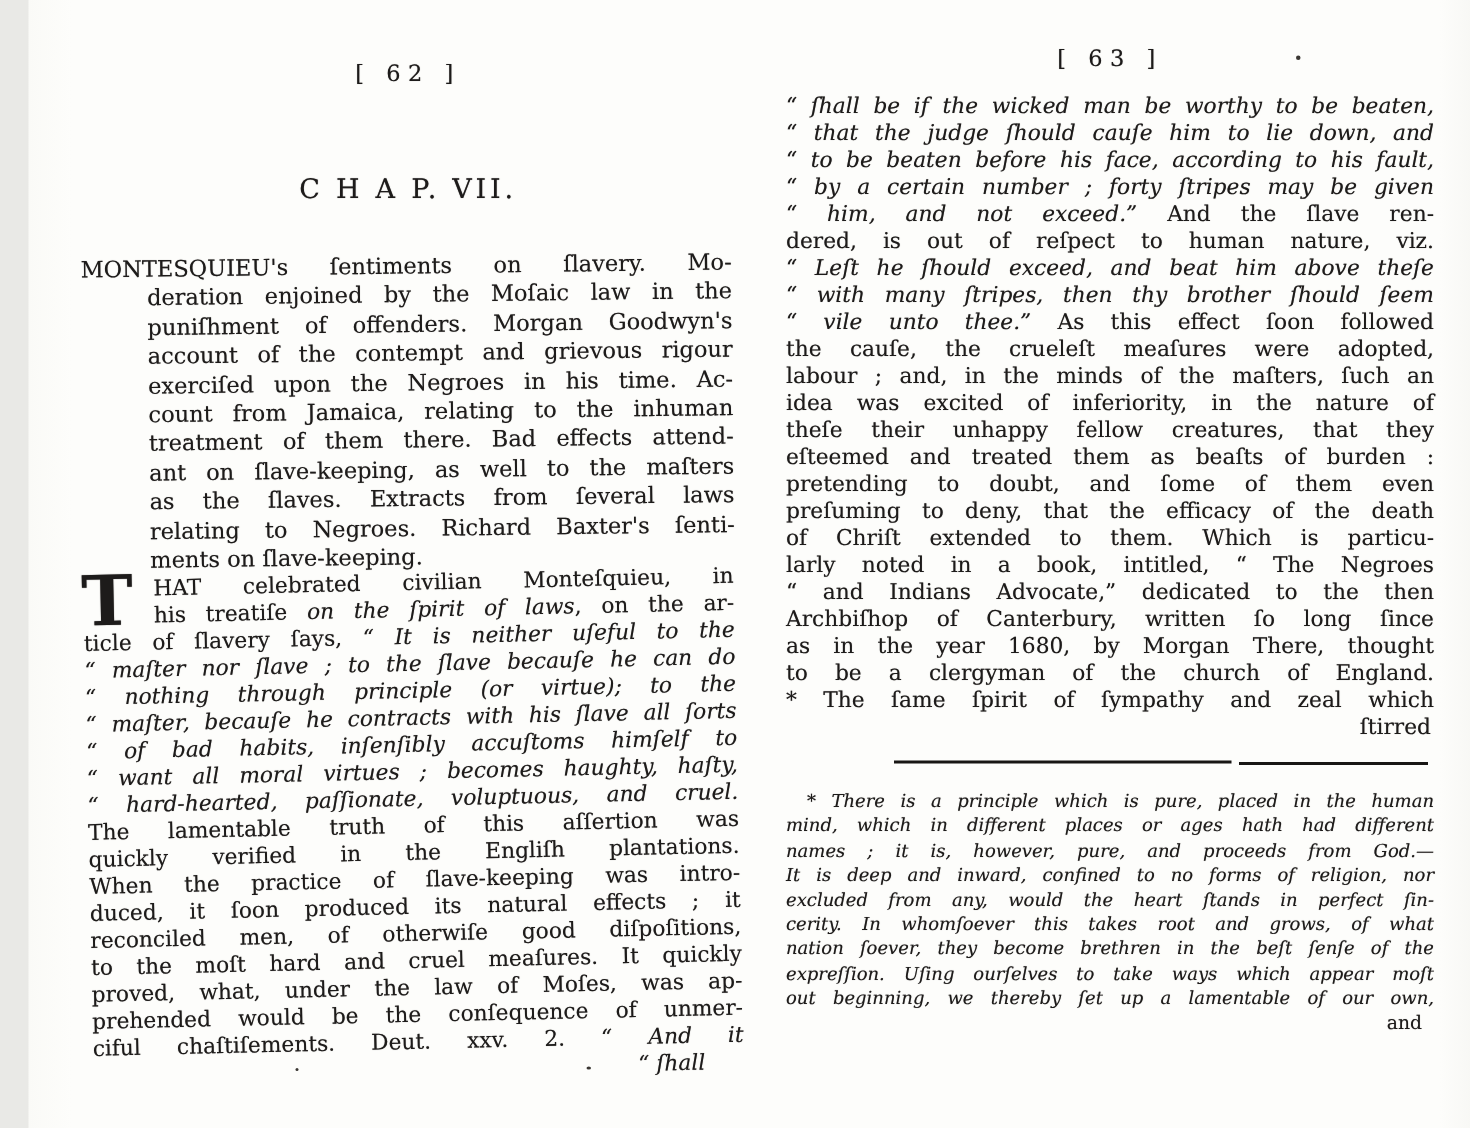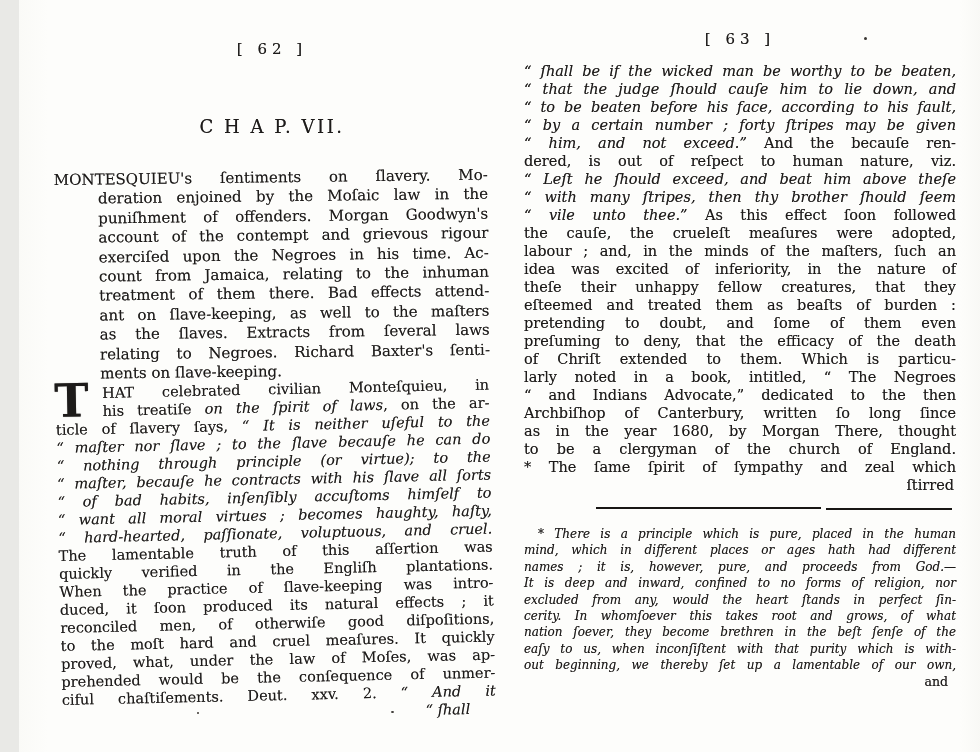--- a/index.html
+++ b/index.html
@@ -105,21 +105,21 @@
     </div>
   </div>
 
   <div class="page right">
     <div class="pagenum">[ 63 ]</div>
     <div class="rbody" id="right-body">
         <div class="line"><span class="it">“ ſhall be if the wicked man be worthy to be beaten,</span></div>
         <div class="line"><span class="it">“ that the judge ſhould cauſe him to lie down, and</span></div>
         <div class="line"><span class="it">“ to be beaten before his face, according to his fault,</span></div>
         <div class="line"><span class="it">“ by a certain number ; forty ſtripes may be given</span></div>
-        <div class="line"><span class="it">“ him, and not exceed.”</span><span>  And the becauſe ren-</span></div>
+        <div class="line"><span class="it">“ him, and not exceed.”</span><span>  And the ſlave ren-</span></div>
         <div class="line"><span>dered, is out of reſpect to human nature, viz.</span></div>
         <div class="line"><span class="it">“ Leſt he ſhould exceed, and beat him above theſe</span></div>
         <div class="line"><span class="it">“ with many ſtripes, then thy brother ſhould ſeem</span></div>
         <div class="line"><span class="it">“ vile unto thee.”</span><span>  As this effect ſoon followed</span></div>
         <div class="line"><span>the cauſe, the crueleſt meaſures were adopted,</span></div>
         <div class="line"><span>labour ; and, in the minds of the maſters, ſuch an</span></div>
         <div class="line"><span>idea was excited of inferiority, in the nature of</span></div>
         <div class="line"><span>theſe their unhappy fellow creatures, that they</span></div>
         <div class="line"><span>eſteemed and treated them as beaſts of burden :</span></div>
         <div class="line"><span>pretending to doubt, and ſome of them even</span></div>
@@ -140,21 +140,21 @@
       <span class="seg2"></span>
     </div>
     <div class="footnote" id="right-footnote">
         <div class="line"><span>* There is a principle which is pure, placed in the human</span></div>
         <div class="line"><span>mind, which in different places or ages hath had different</span></div>
         <div class="line"><span>names ; it is, however, pure, and proceeds from God.—</span></div>
         <div class="line"><span>It is deep and inward, confined to no forms of religion, nor</span></div>
         <div class="line"><span>excluded from any, would the heart ſtands in perfect ſin-</span></div>
         <div class="line"><span>cerity.  In whomſoever this takes root and grows, of what</span></div>
         <div class="line"><span>nation ſoever, they become brethren in the beſt ſenſe of the</span></div>
-        <div class="line"><span>eaſy to us, when inconſiſtent with that purity which is with-</span></div>
+        <div class="line"><span>expreſſion.  Uſing ourſelves to take ways which appear moſt</span></div>
         <div class="line"><span>out beginning, we thereby ſet up a lamentable of our own,</span></div>
       </div>
     <div class="catchword catch-fn" id="fn-catch">
         <div class="line"><span>and</span></div>
       </div>
   </div>
 
   <div class="speck" style="left:105px;top:292px;width:2px;height:2px;"></div>
   <div class="speck" style="left:98px;top:463px;width:2px;height:2px;"></div>
   <div class="speck" style="left:845px;top:37px;width:3px;height:3px;"></div>

